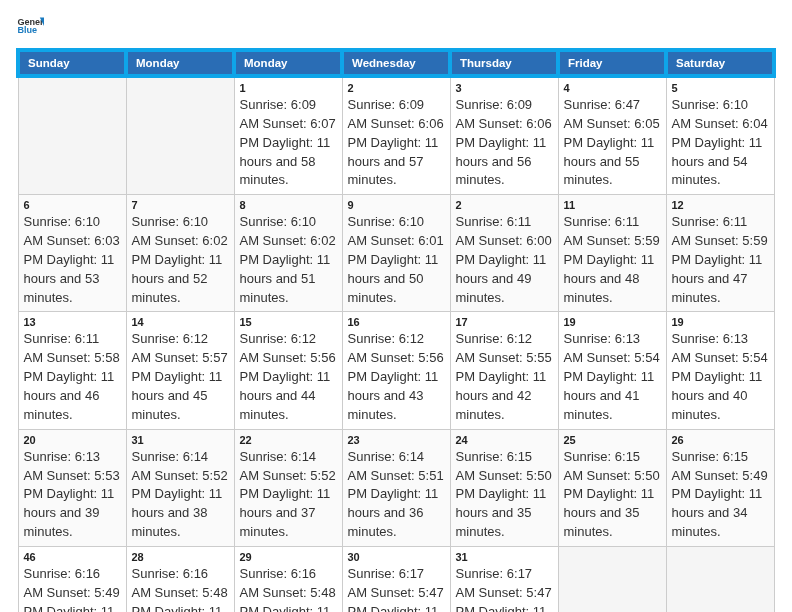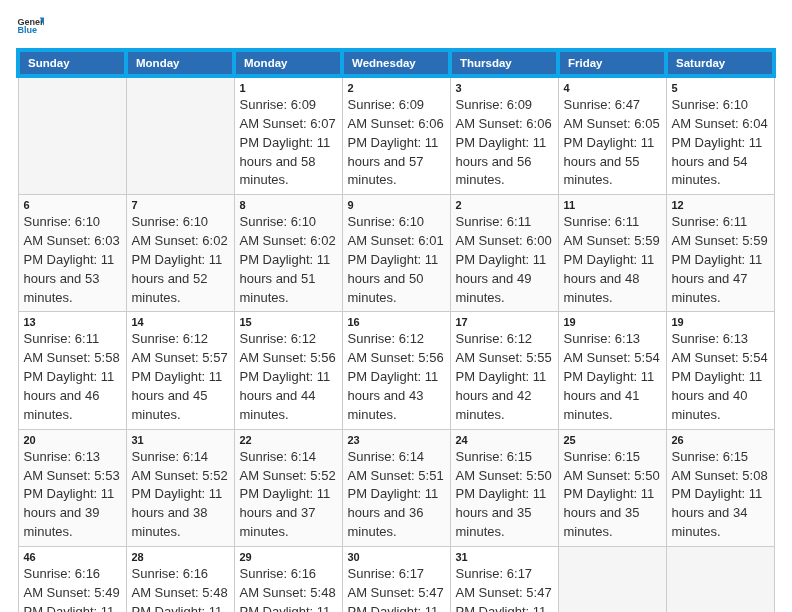--- a/index.html
+++ b/index.html
@@ -275,21 +275,21 @@
           </td>
           <td>
             <span class="day-num">25</span>
             <div class="day-info">Sunrise: 6:15 AM
 Sunset: 5:50 PM
 Daylight: 11 hours and 35 minutes.</div>
           </td>
           <td>
             <span class="day-num">26</span>
             <div class="day-info">Sunrise: 6:15 AM
-Sunset: 5:08 PM
+Sunset: 5:49 PM
 Daylight: 11 hours and 34 minutes.</div>
           </td>
         </tr>
         <tr>
           <td>
             <span class="day-num">46</span>
             <div class="day-info">Sunrise: 6:16 AM
 Sunset: 5:49 PM
 Daylight: 11 hours and 33 minutes.</div>
           </td>

